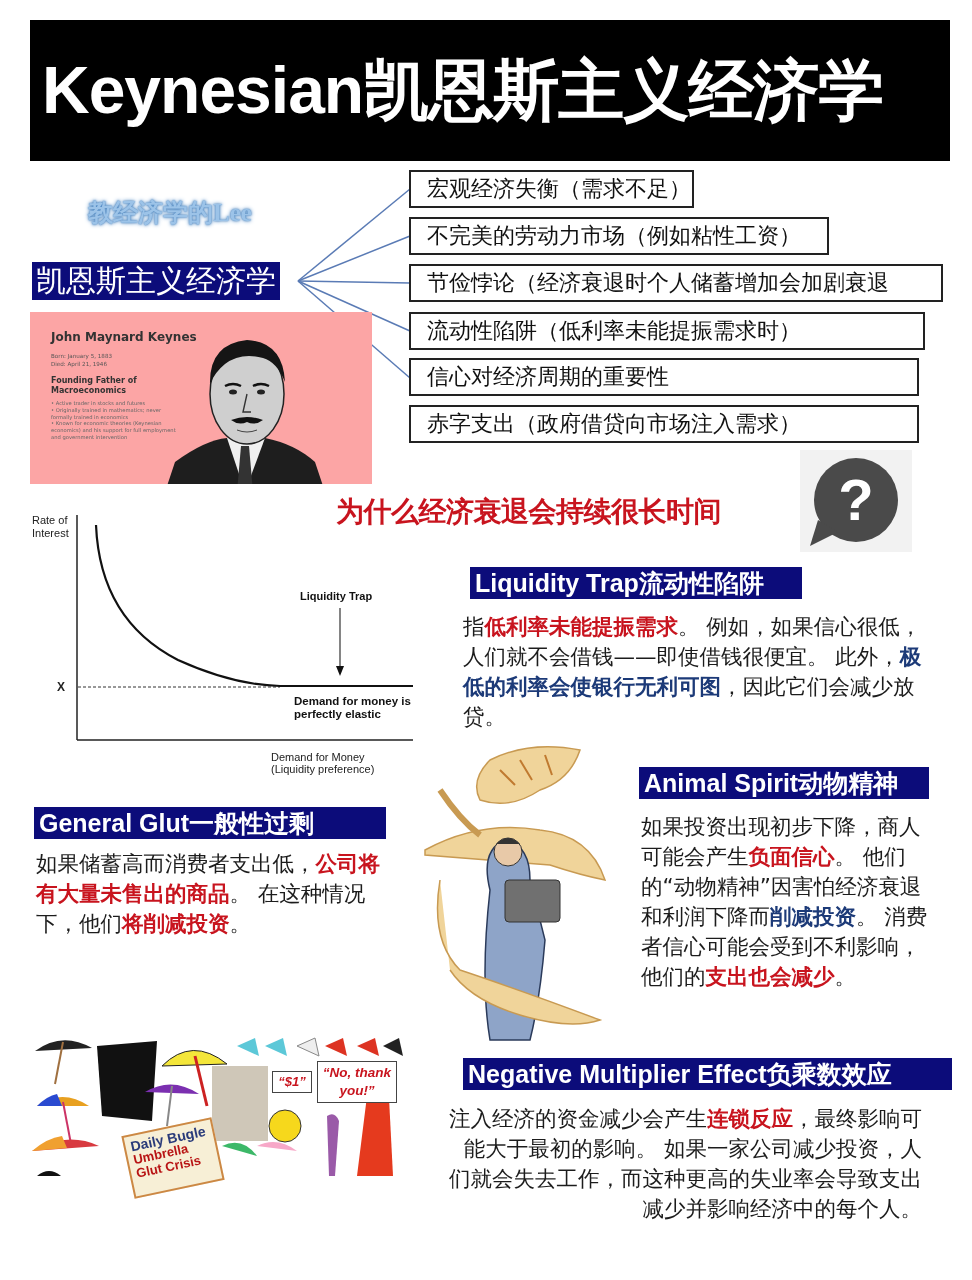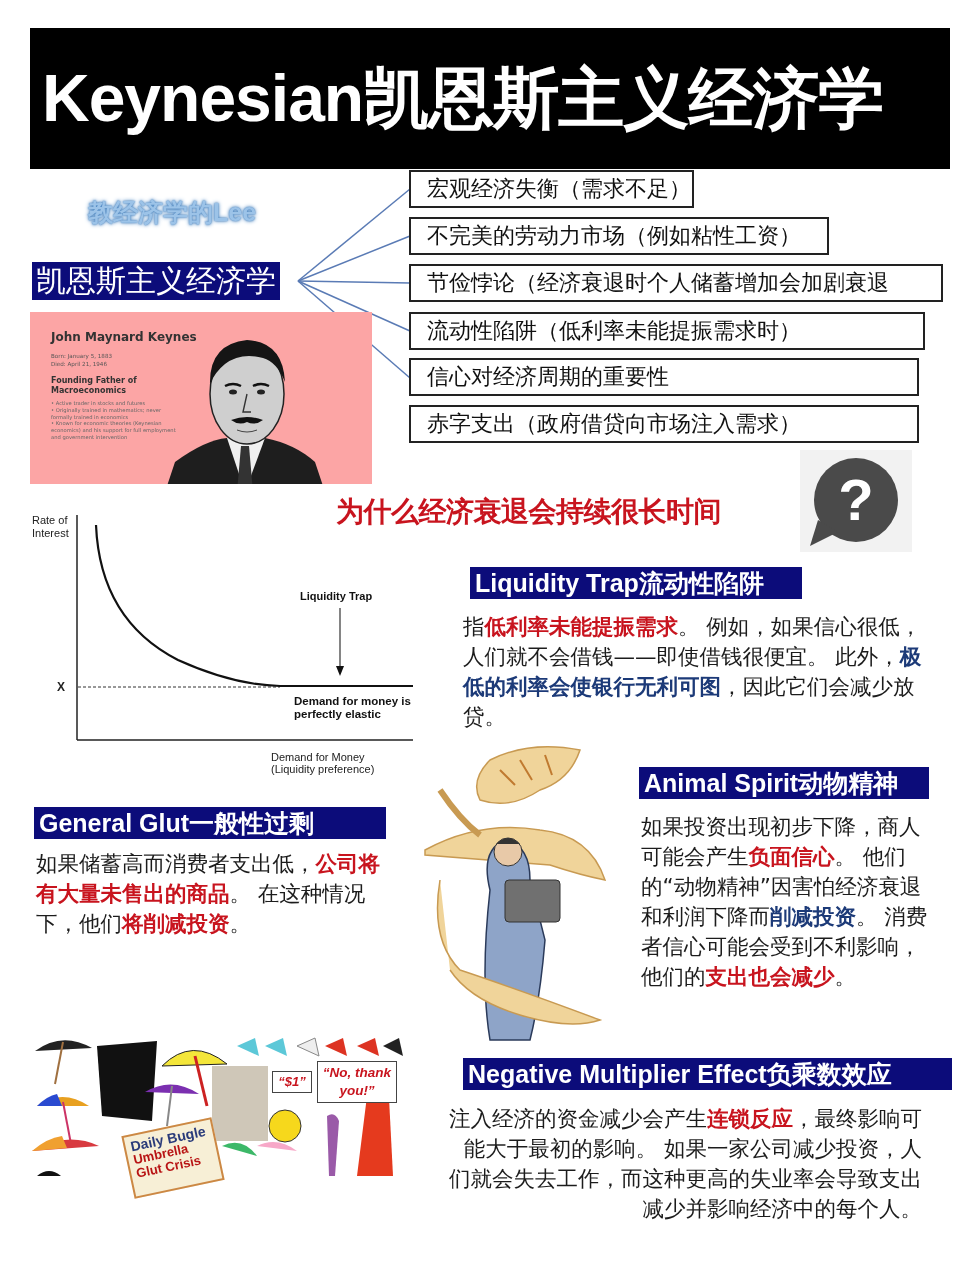--- a/index.html
+++ b/index.html
@@ -1,25 +1,25 @@
 <!DOCTYPE html>
 <html><head>
 <meta charset="utf-8">
 <style>
   * { box-sizing: border-box; margin: 0; padding: 0; }
   html, body { width: 972px; height: 1280px; background: #ffffff; overflow: hidden; }
   body { position: relative; font-family: "DejaVu Sans", "Liberation Sans", sans-serif; color: #1a1a1a; }
   .abs { position: absolute; }
 
   
-  .title-banner { left: 30px; top: 28px; width: 920px; height: 141px; background: #000; display: flex; align-items: center; padding-left: 12px; }
+  .title-banner { left: 30px; top: 20px; width: 920px; height: 141px; background: #000; display: flex; align-items: center; padding-left: 12px; }
   .title-banner span { color: #fff; font-family: "Liberation Sans", sans-serif; font-weight: bold; font-size: 66px; letter-spacing: -1px; }
 
   
-  .watermark { left: 88px; top: 196px; font-size: 25px; font-weight: bold; color: #9cc3e8; text-shadow: 0 0 4px #4b86c2, 0 0 2px #2f6fb0; font-family: Liberation Sans, sans-serif; }
+  .watermark { left: 88px; top: 196px; font-size: 25px; font-weight: bold; color: #9cc3e8; text-shadow: 0 0 4px #4b86c2, 0 0 2px #2f6fb0; font-family: Liberation Serif, serif; }
 
   
   .root-label { left: 32px; top: 262px; height: 38px; background: #0c0c7a; color: #fff; font-size: 30px; padding: 0 4px; display: flex; align-items: center; font-family: "DejaVu Sans", sans-serif; }
   .branch { border: 2px solid #222; background: #fff; font-size: 22px; color: #111; display: flex; align-items: center; padding-left: 16px; white-space: nowrap; overflow: hidden; height: 38px; }
   svg.connectors { left: 0; top: 0; width: 972px; height: 480px; pointer-events: none; }
 
   
   .keynes-card { left: 30px; top: 312px; width: 342px; height: 172px; background: #fca5a5; overflow: hidden; }
   .keynes-card .kname { position: absolute; left: 21px; top: 18px; font-size: 12px; font-weight: bold; color: #333; }
   .keynes-card .kdates { position: absolute; left: 21px; top: 40px; font-size: 5.6px; color: #555; line-height: 8px; }

